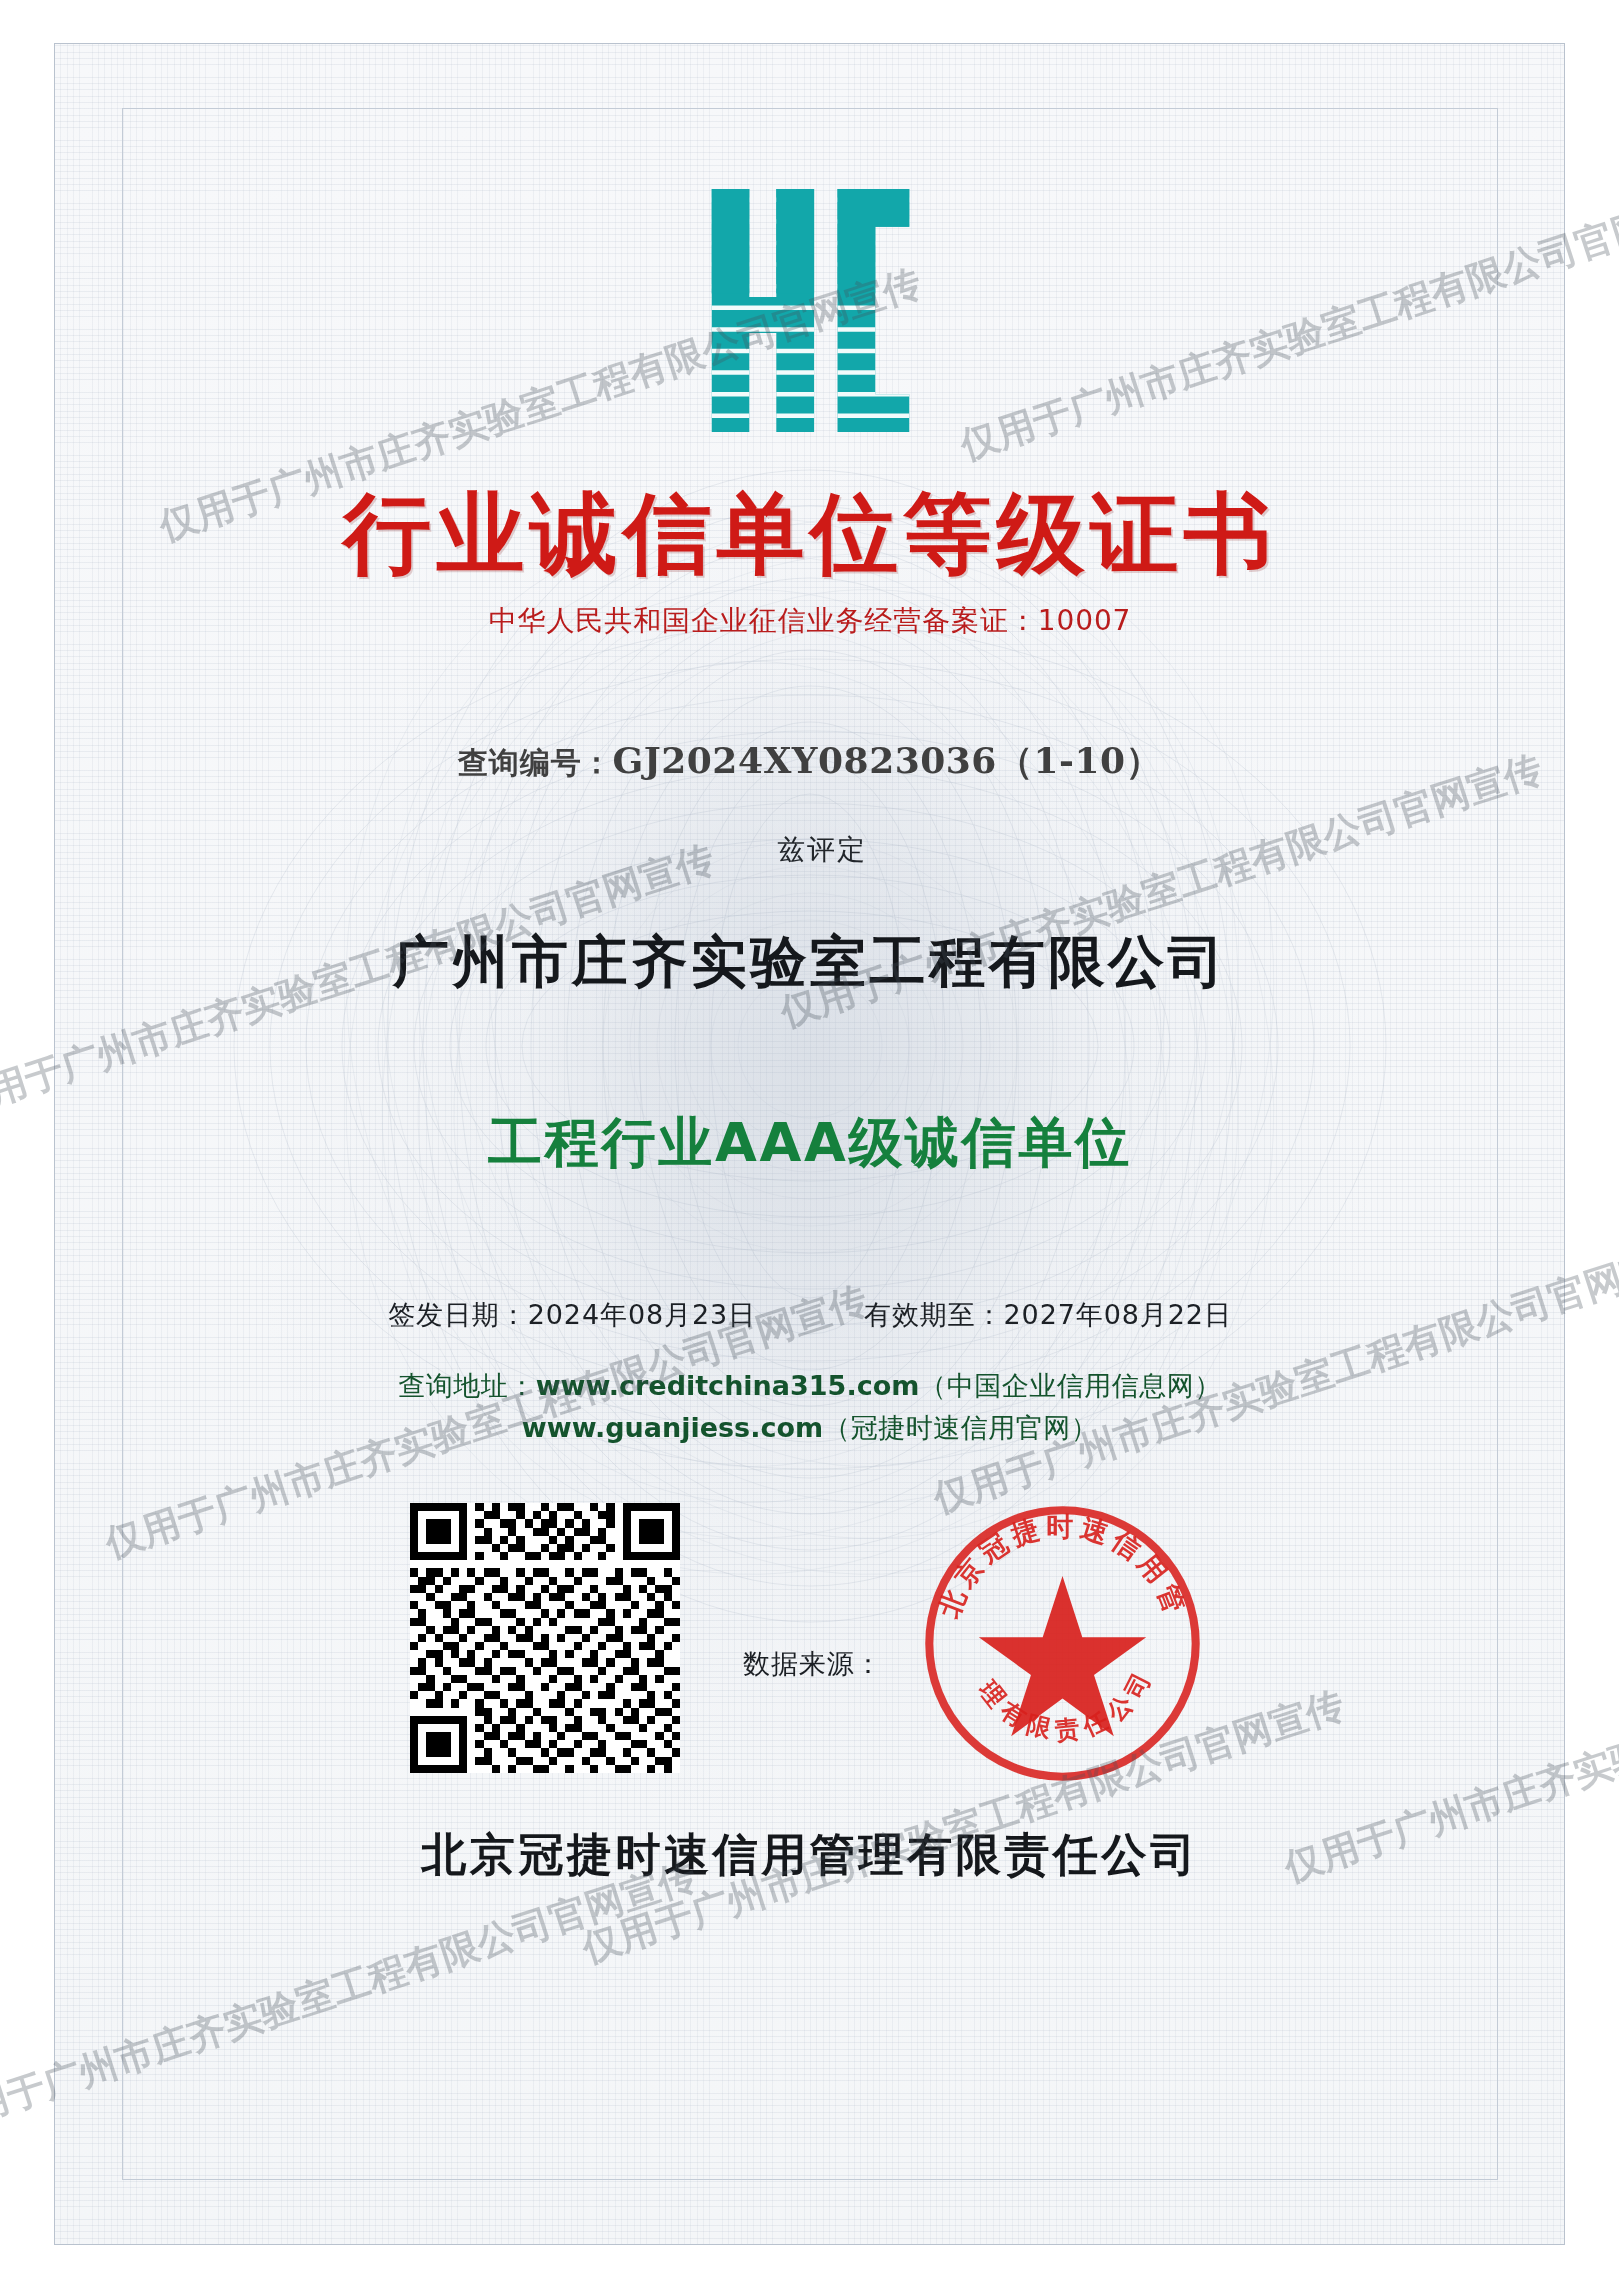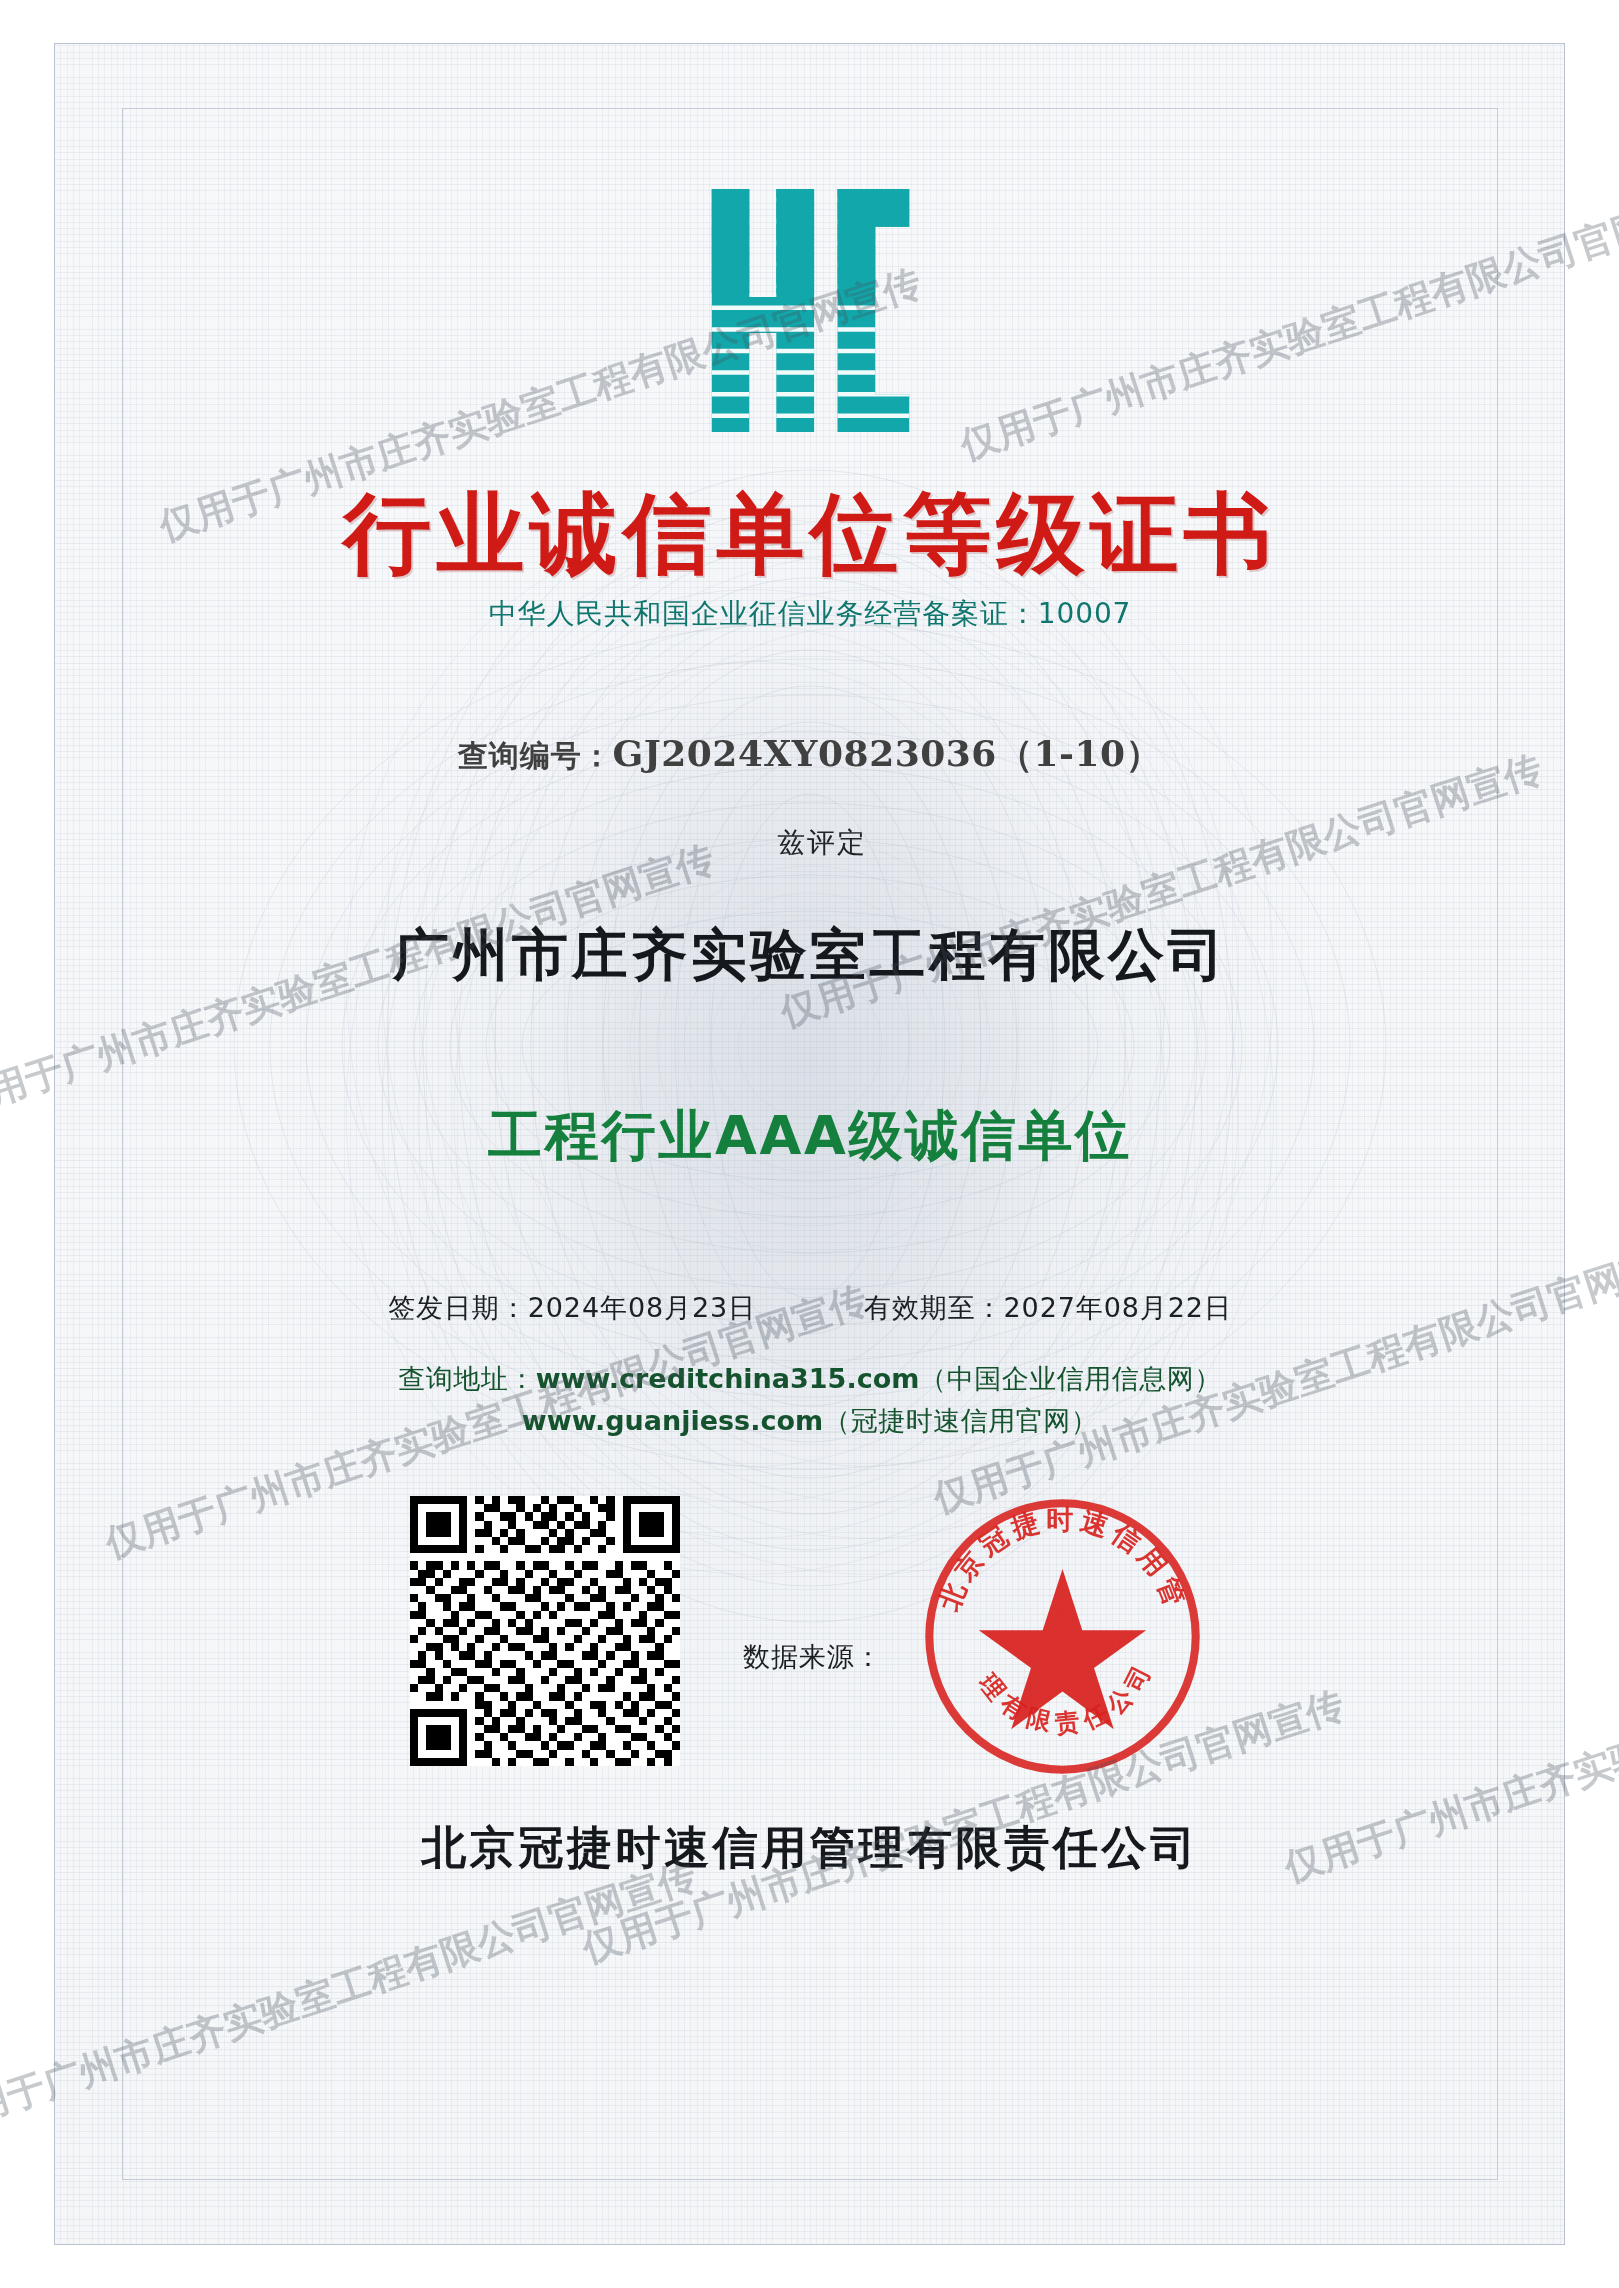--- a/index.html
+++ b/index.html
@@ -96,24 +96,24 @@
     font-family: "DejaVu Sans", "Liberation Sans", sans-serif;
     font-size: 88px;
     font-weight: bold;
     letter-spacing: 5.4px;
     color: #cf1a16;
     text-shadow: 1.8px 1.8px 0 rgba(120,8,8,0.18);
     line-height: 1.1;
   }
 
   .sub-title {
-    margin-top: 12px;
+    margin-top: 19px;
     font-family: "DejaVu Sans", "Liberation Sans", sans-serif;
     font-size: 28px;
-    color: #0f766e;
+    color: #b91c1c;
     letter-spacing: 0.9px;
   }
 
   .query-row {
     margin-top: 97px;
     font-family: "DejaVu Serif", "Liberation Serif", serif;
     font-size: 33px;
     color: #404040;
     letter-spacing: 0.9px;
   }

